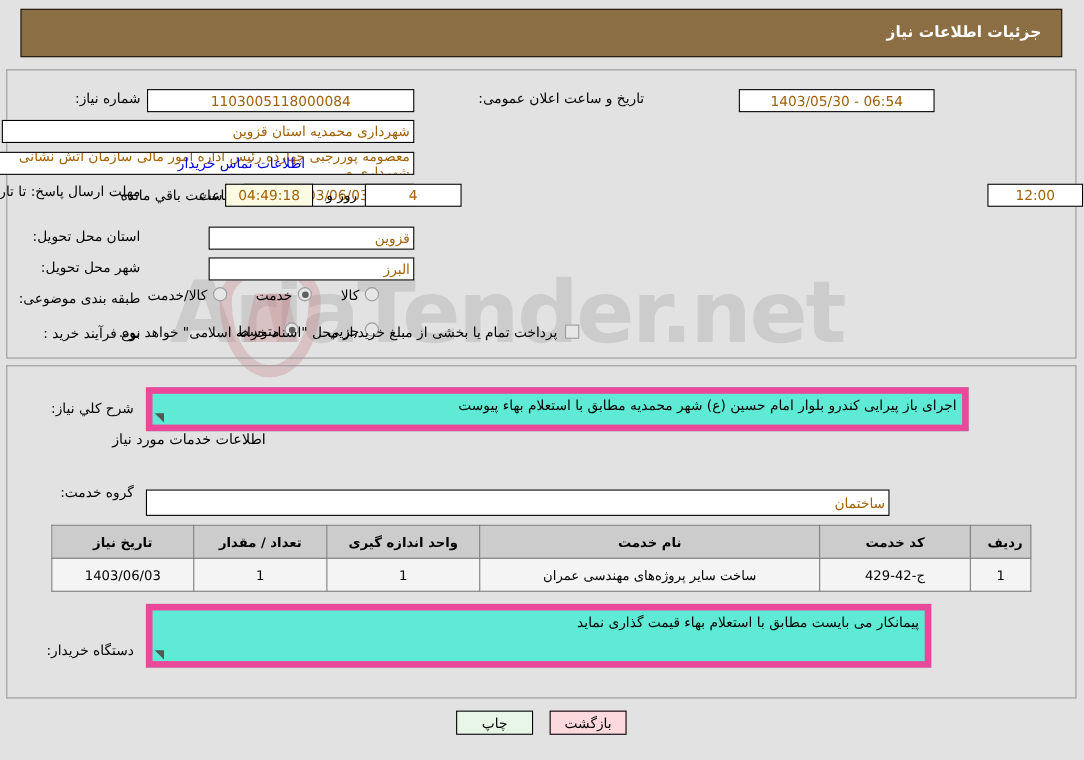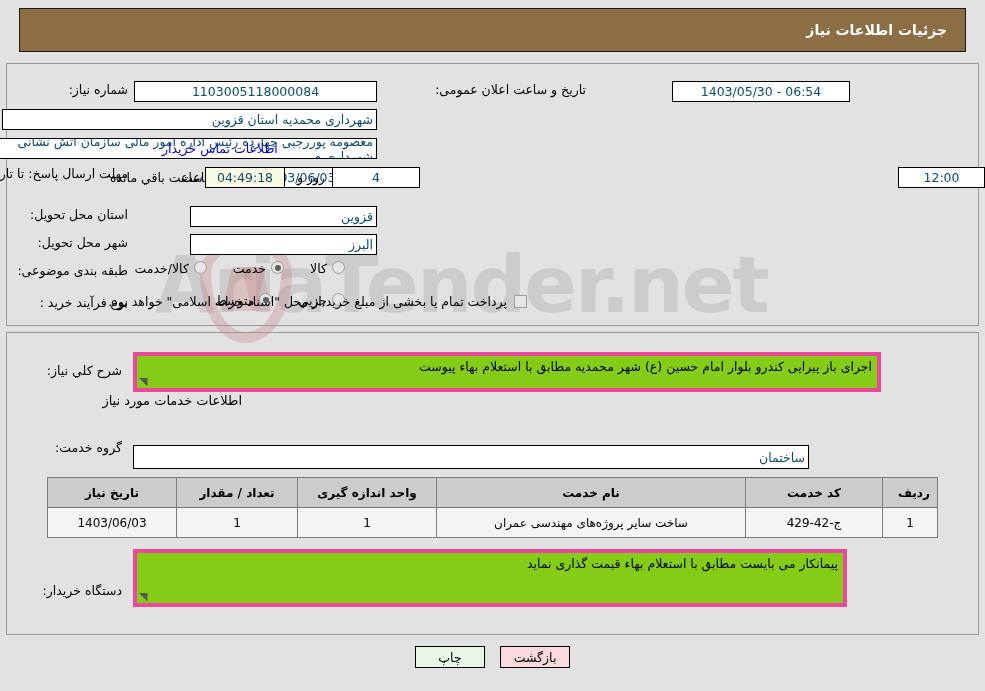--- a/index.html
+++ b/index.html
@@ -114,21 +114,21 @@
     color: #000;
     white-space: nowrap;
   }
   .lbl-b { font-weight: normal; }
 
   .fld {
     border: 1px solid #000;
     background: #ffffff;
     box-sizing: border-box;
     font-size: 12.5px;
-    color: #0c4a6e;
+    color: #a16207;
     padding: 1px 3px;
     display: flex;
     align-items: center;
     height: 21px;
     overflow: hidden;
   }
   .fld.center { justify-content: center; }
   .fld.right  { justify-content: flex-start; }
 
   .fld-timer {
@@ -176,22 +176,22 @@
     display: flex;
     align-items: flex-start;
     gap: 5px;
     margin-left: 26px;
   }
   .opt span { font-size: 12.5px; }
 
   
   .tbox {
     position: absolute;
-    border: 4px solid #ec4899;
-    background: #84cc16;
+    border: 6px solid #ec4899;
+    background: #5eead4;
     box-sizing: border-box;
     font-size: 12.5px;
     padding: 3px 5px;
     z-index: 12;
     overflow: hidden;
   }
   .tbox .grip {
     position: absolute;
     left: 2px;
     bottom: 1px;

